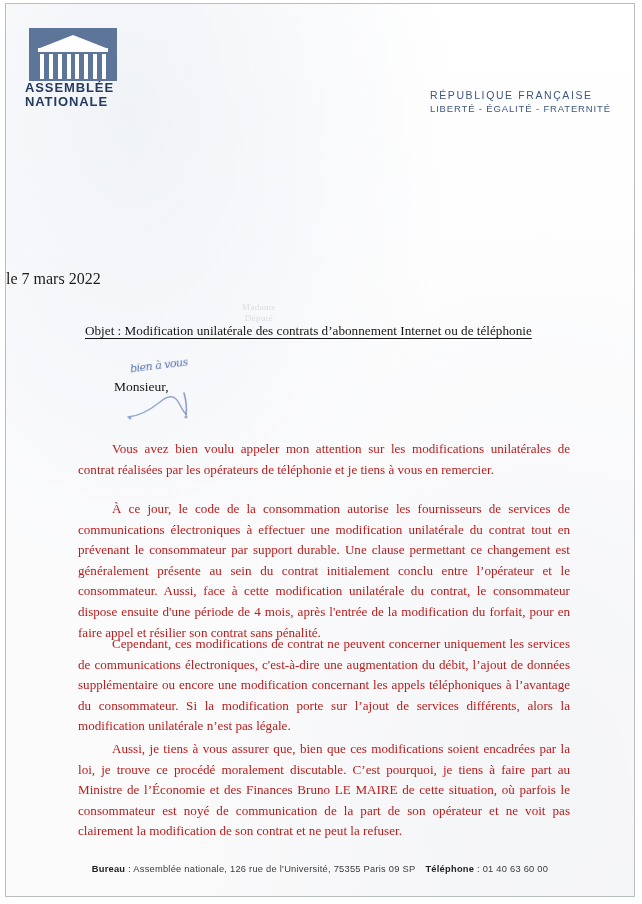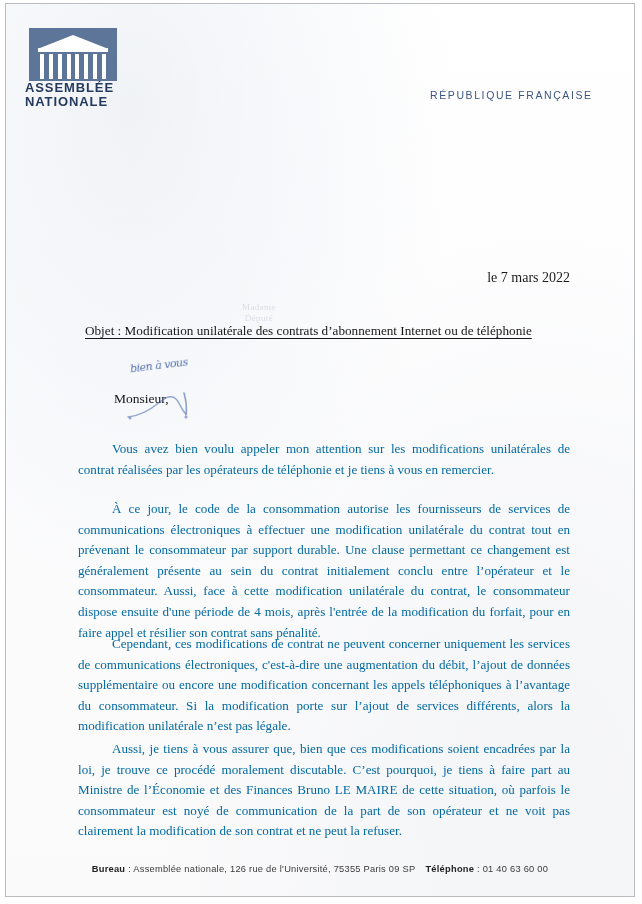--- a/index.html
+++ b/index.html
@@ -129,24 +129,24 @@
 
   
   .letter {
     position: absolute;
     left: 0; right: 0;
     top: 130px;
   }
 
   .date-line {
     position: absolute;
-    left: 0; right: 64px;
+    left: 0; right: 56px;
     top: 136px;
-    text-align: right;
-    font-size: 14px;
+    text-align: left;
+    font-size: 16px;
     color: #1c1c1c;
   }
 
   .ghost {
     position: absolute;
     left: 236px;
     top: 168px;
     color: #c9cfd9;
     font-size: 9px;
     line-height: 11px;
@@ -167,21 +167,20 @@
     text-underline-offset: 2.5px;
     white-space: nowrap;
   }
 
   .salutation {
     position: absolute;
     left: 108px;
     top: 245px;
     font-size: 13.5px;
     color: #141414;
-    margin-top: 12px;
   }
 
   
   .ink {
     position: absolute;
     color: #2f52a0;
     pointer-events: none;
     opacity: .82;
   }
   .ink-note {
@@ -202,21 +201,21 @@
     height: 34px;
     opacity: .7;
   }
 
   .para {
     position: absolute;
     left: 72px;
     width: 492px;
     font-size: 13.1px;
     line-height: 20.6px;
-    color: #0369a1;
+    color: #b91c1c;
     text-align: justify;
     text-indent: 34px;
     text-justify: inter-word;
   }
   #p1 { top: 292px; }
   #p2 { top: 352px; }
   #p3 { top: 487px; }
   #p4 { top: 592px; }
 
   
@@ -257,20 +256,21 @@
         </div>
       </div>
       <div class="logo-text">
         <span>ASSEMBLÉE</span>
         <span>NATIONALE</span>
       </div>
     </div>
 
     <div class="republic">
       <div class="r1">RÉPUBLIQUE FRANÇAISE</div>
+      <div class="r2">LIBERTÉ - ÉGALITÉ - FRATERNITÉ</div>
     </div>
 
   </div>
 
   <div class="letter">
 
     <div class="date-line">le 7 mars 2022</div>
 
     <div class="ghost">
       <div>Madame</div>

